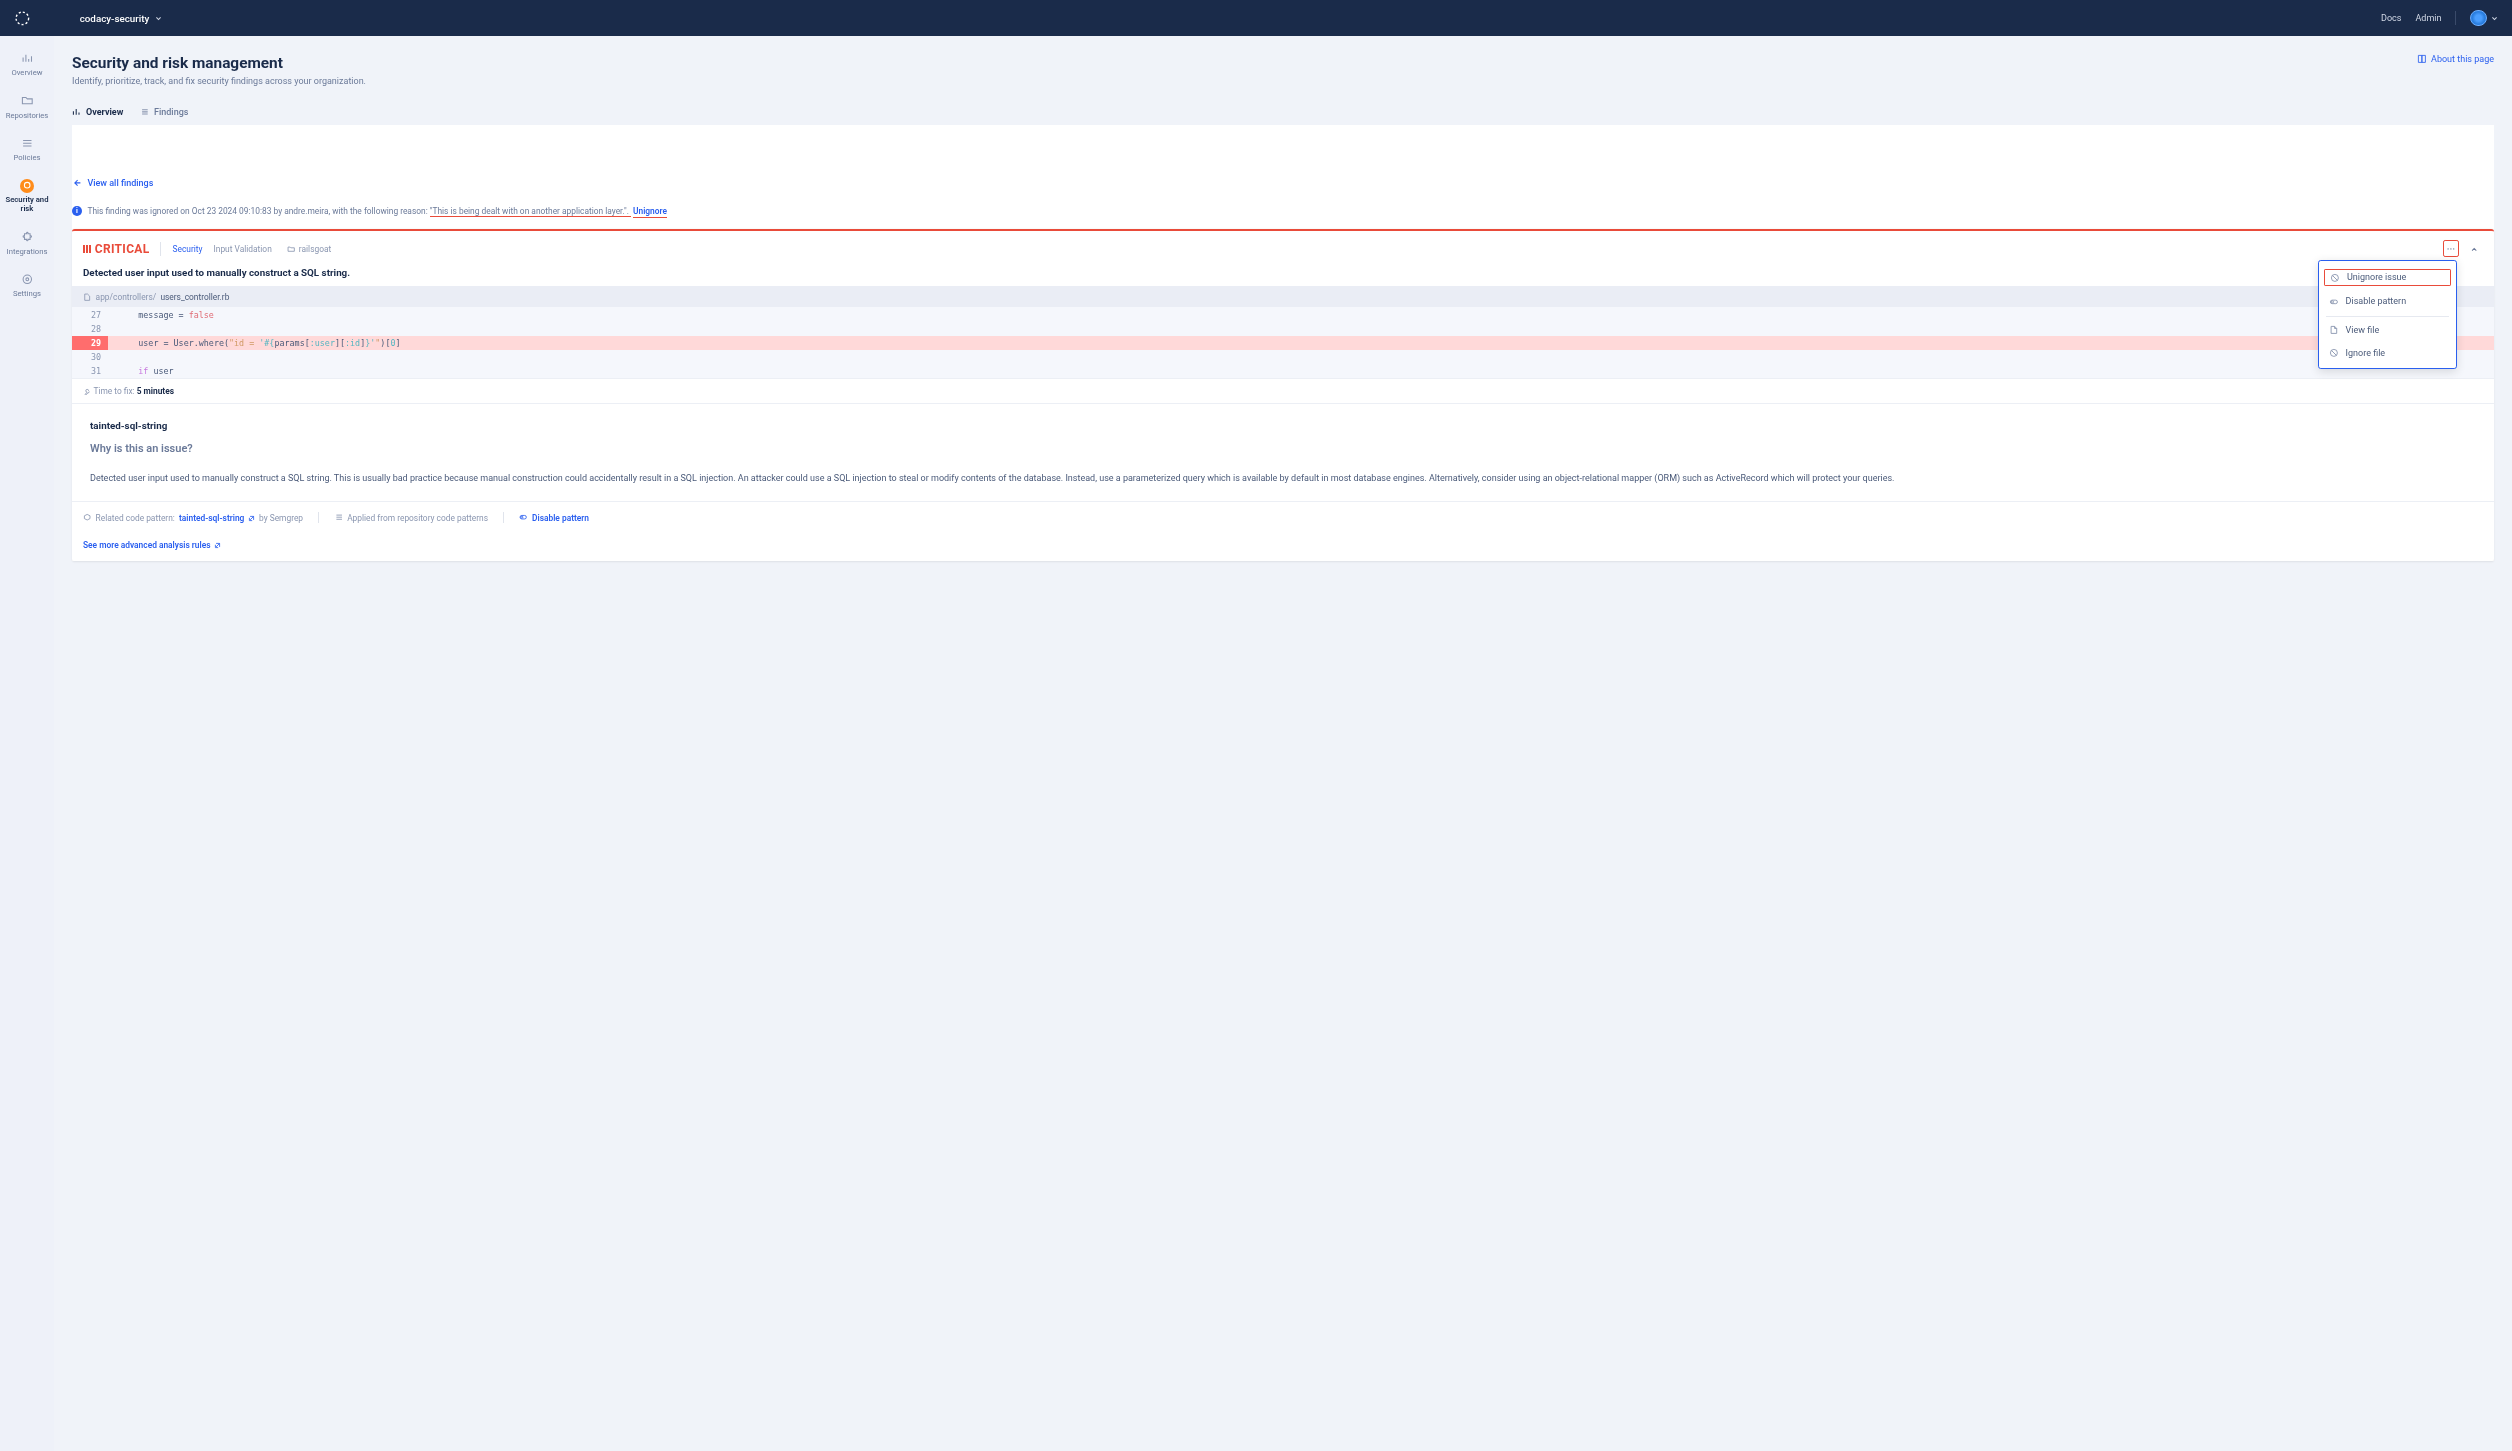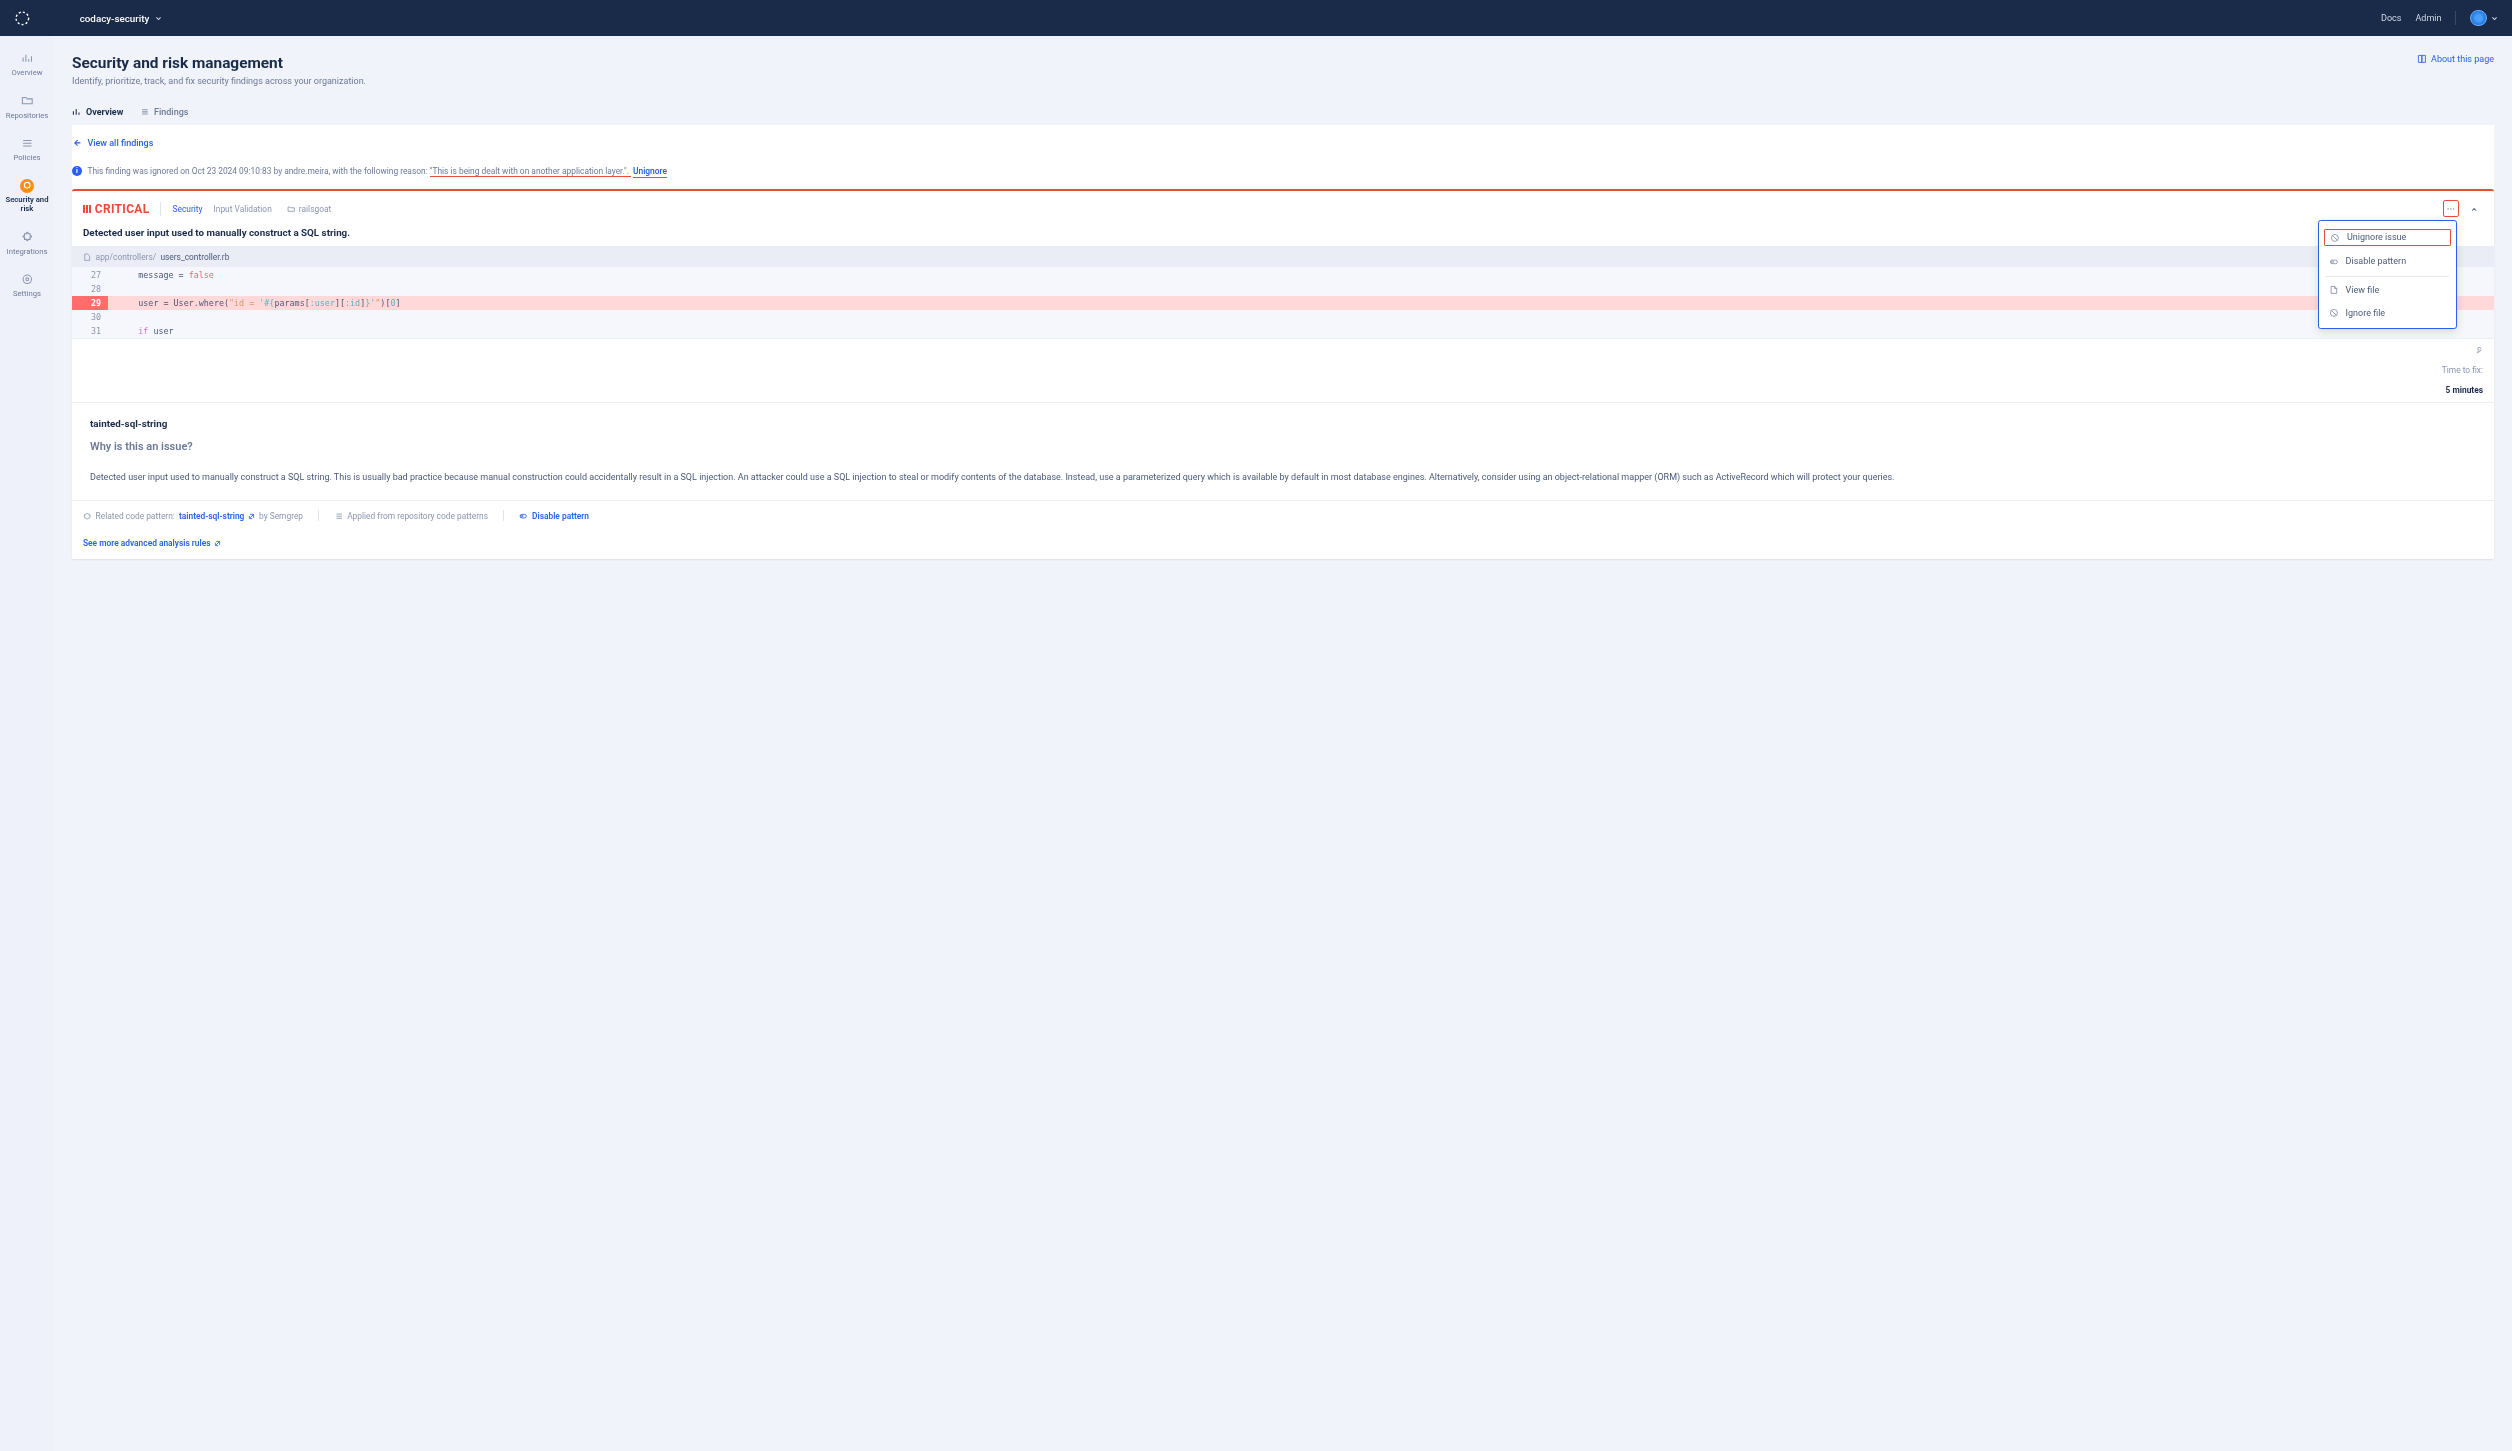--- a/index.html
+++ b/index.html
@@ -24,21 +24,21 @@
 
 .main { flex: 1; padding: 18px 18px 28px 18px; }
 .page-header { display: flex; justify-content: space-between; align-items: flex-start; }
 .page-title { font-size: 15.4px; font-weight: 700; color: #1a2b4a; }
 .page-subtitle { color: #6b7a99; font-size: 9px; margin-top: 4.2px; }
 .about-link { color: #2a5fef; font-size: 9px; display: flex; align-items: center; gap: 4.2px; text-decoration: none; }
 
 .tabs { display: flex; gap: 16.7px; margin-top: 21px; border-bottom: 0.7px solid transparent; }
 .tab { display: flex; align-items: center; gap: 4.2px; color: #6b7a99; font-size: 9px; font-weight: 500; padding-bottom: 7px; cursor: pointer; }
 .tab.active { color: #1a2b4a; font-weight: 700; }
-.back-link { display: flex; align-items: center; gap: 5.6px; color: #2a5fef; font-size: 9px; font-weight: 500; padding: 0 0 12.6px 0; }
+.back-link { display: flex; align-items: center; gap: 5.6px; color: #2a5fef; font-size: 9px; font-weight: 500; padding: 0 0 12.6px 0; margin-top: 40px; }
 
 .info-bar { display: flex; align-items: center; gap: 5.6px; color: #6b7a99; font-size: 8.4px; padding: 5.6px 0 12.6px 0; }
 .info-icon { width: 9.8px; height: 9.8px; border-radius: 50%; background: #2a5fef; color: #fff; font-size: 7px; display: flex; align-items: center; justify-content: center; font-weight: 700; }
 .reason-underline { border-bottom: 1.4px solid #e94b3a; }
 .unignore-link { color: #2a5fef; font-weight: 600; text-decoration: none; border-bottom: 1.4px solid #e94b3a; padding-bottom: 0.7px; }
 
 .finding-card { border-top: 2.1px solid #e94b3a; border-radius: 2.8px; background: #fff; box-shadow: 0 0.7px 2.1px rgba(0,0,0,0.08); position: relative; }
 .finding-header { display: flex; align-items: center; gap: 11px; padding: 9.8px 11px; position: relative; }
 .severity { display: flex; align-items: center; gap: 4.2px; color: #e94b3a; font-weight: 700; font-size: 12px; letter-spacing: 0.3px; padding-right: 11px; border-right: 0.7px solid #e0e4ec; }
 .severity-bars { display: flex; gap: 0.7px; }
@@ -65,21 +65,21 @@
 .code-row { display: flex; }
 .code-row.hl { background: #ffd9d9; }
 .gutter { width: 36px; text-align: right; padding: 2.1px 7px 2.1px 0; color: #8a96b0; flex-shrink: 0; }
 .gutter.hl { background: #ff6d6d; color: #fff; font-weight: 600; }
 .code { padding: 2.1px 0; white-space: pre; color: #4a5a79; }
 .tk-kw { color: #c678dd; }
 .tk-str { color: #d19a66; }
 .tk-sym { color: #56b6c2; }
 .tk-false { color: #e06c75; }
 
-.ttf-bar { border-top: 0.7px solid #eceff5; padding: 7px 11px; display: flex; align-items: flex-end; gap: 10px; color: #8a96b0; font-size: 8.4px; flex-direction: column; }
+.ttf-bar { border-top: 0.7px solid #eceff5; padding: 7px 11px; display: flex; align-items: flex-end; gap: 2px; color: #8a96b0; font-size: 8.4px; }
 .ttf-bar strong { color: #1a2b4a; font-weight: 700; }
 
 .detail-body { padding: 15.4px 18px; border-top: 0.7px solid #eceff5; }
 .rule-name { font-size: 9.8px; font-weight: 700; color: #1a2b4a; margin-bottom: 11px; }
 .why-q { color: #6b7a99; font-size: 11px; font-weight: 600; margin-bottom: 16.7px; }
 .rule-desc { color: #4a5a79; font-size: 9px; line-height: 1.6; }
 
 .footer-bar { border-top: 0.7px solid #eceff5; padding: 9.8px 11px; display: flex; align-items: center; gap: 9.8px; flex-wrap: wrap; }
 .footer-seg { display: flex; align-items: center; gap: 4.2px; color: #8a96b0; font-size: 8.4px; }
 .footer-seg a { color: #2a5fef; font-weight: 600; text-decoration: none; }

